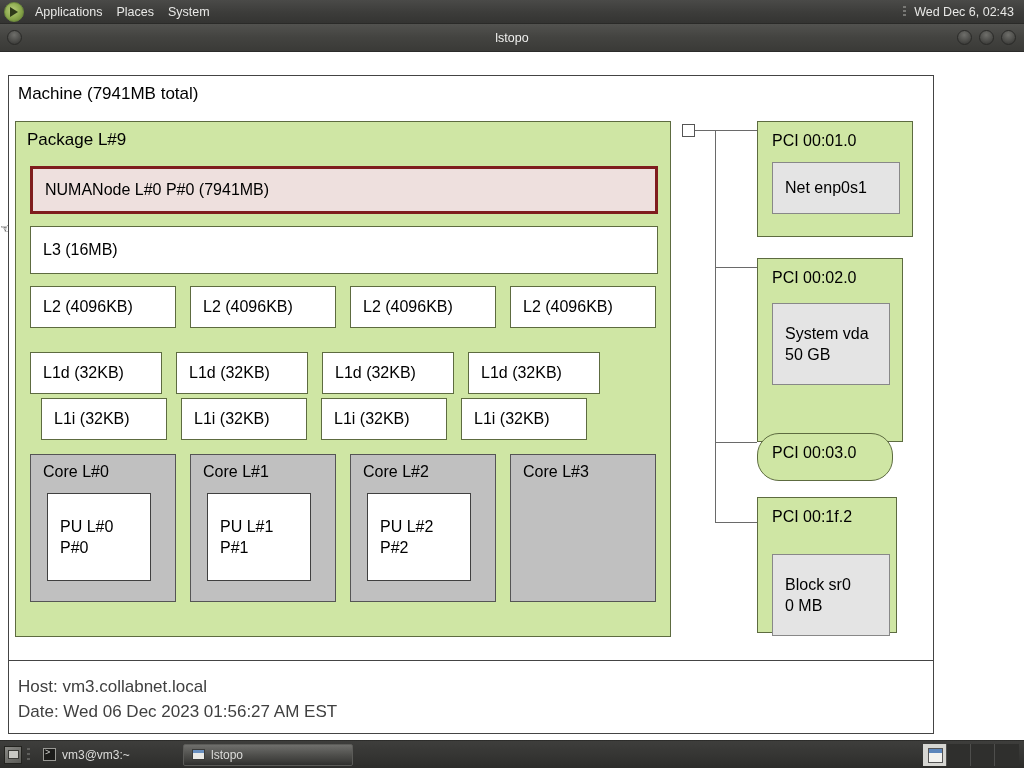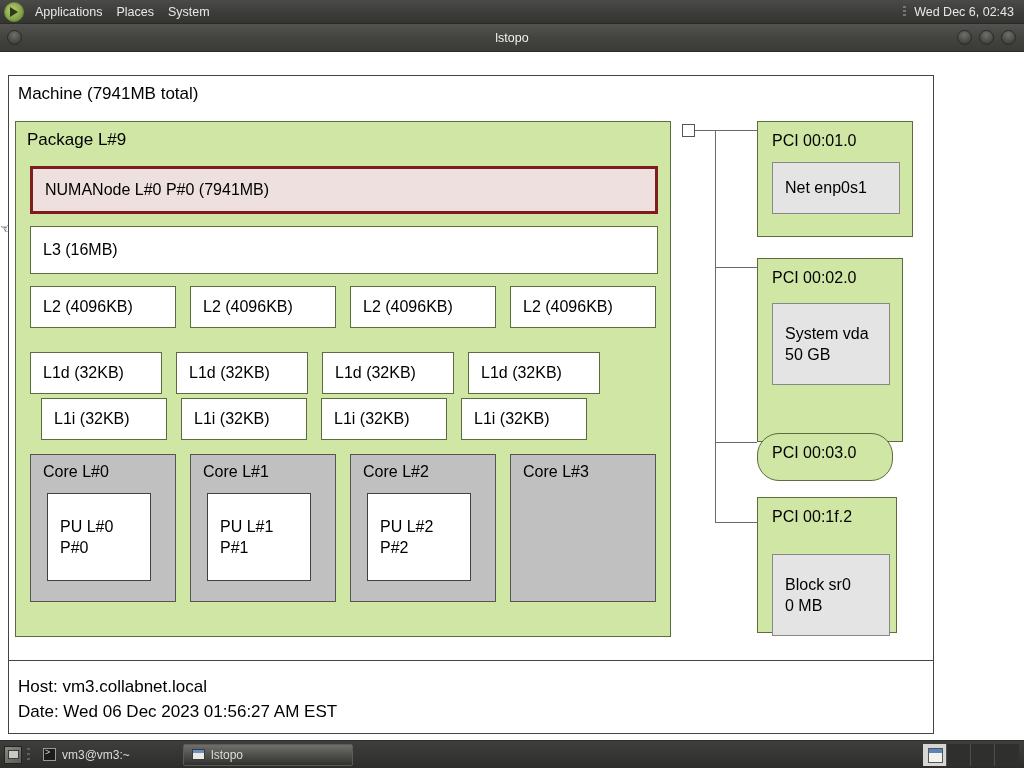--- a/index.html
+++ b/index.html
@@ -160,21 +160,21 @@
   #pci2-child{top:44px;width:118px;height:82px;}
   #pci3{left:748px;top:357px;width:136px;height:48px;border-radius:22px;}
   #pci4{left:748px;top:421px;width:140px;height:136px;}
   #pci4-child{top:56px;width:118px;height:82px;}
 
   
   #divider{
     position:absolute;left:0;top:584px;width:924px;height:1px;background:#444;
   }
   #footer{
-    position:absolute;left:9px;top:598px;font-size:17px;color:#000000;line-height:1.48;
+    position:absolute;left:9px;top:598px;font-size:17px;color:#404040;line-height:1.48;
   }
   
   #cursor{
     position:absolute;left:0px;top:170px;width:10px;height:16px;
     color:#222;font-size:13px;line-height:1;
   }
 
   
   #bottom-panel{
     position:absolute;left:0;top:740px;width:1024px;height:28px;

